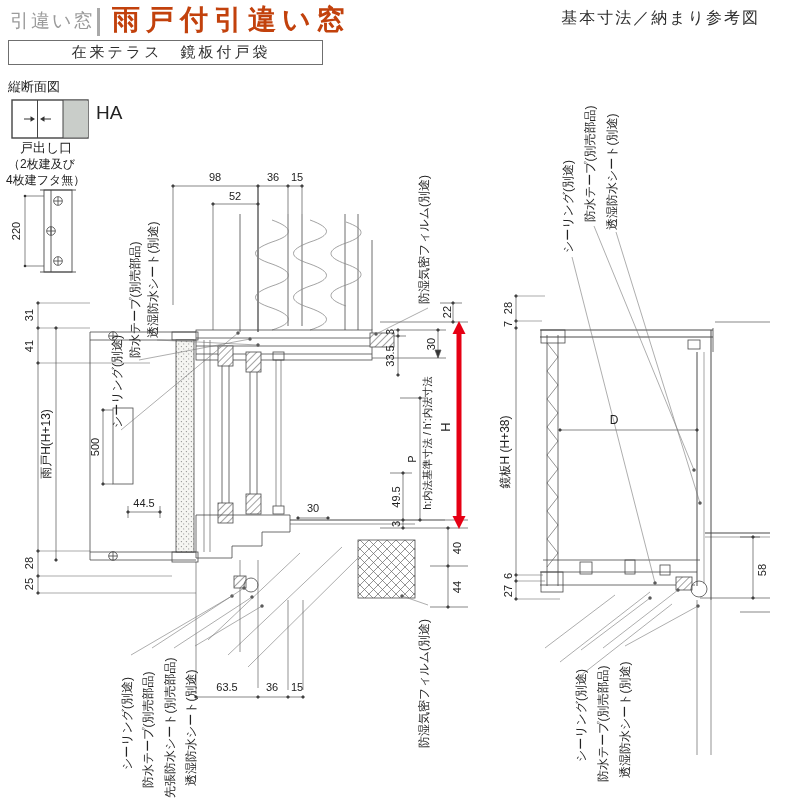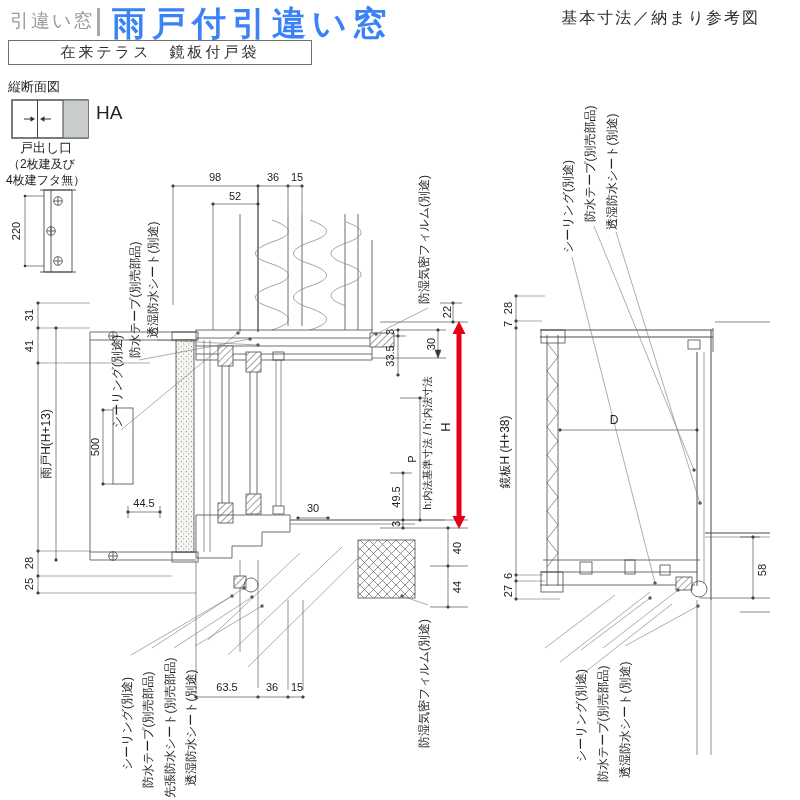--- a/index.html
+++ b/index.html
@@ -1,22 +1,22 @@
 <!DOCTYPE html>
 <html><head>
 <meta charset="utf-8">
 <style>
   html,body{margin:0;padding:0;background:#fff;}
   #stage{position:relative;width:770px;height:800px;background:#ffffff;overflow:hidden;
          font-family:"Liberation Sans","DejaVu Sans",sans-serif;color:#333;}
   .hdr-cat{position:absolute;left:10px;top:8px;font-size:19px;color:#9b9b9b;letter-spacing:2px;}
   .hdr-div{position:absolute;left:97px;top:8px;width:3px;height:28px;background:#a9a9a9;}
-  .hdr-title{position:absolute;left:112px;top:1px;font-size:34px;font-weight:bold;color:#3b82f6;letter-spacing:6px;}
+  .hdr-title{position:absolute;left:112px;top:1px;font-size:28px;font-weight:bold;color:#c2410c;letter-spacing:6px;}
   .hdr-box{position:absolute;left:8px;top:40px;width:302px;height:23px;border:1px solid #6f6f6f;
-           display:flex;align-items:center;justify-content:center;}
+           display:flex;align-items:center;justify-content:center;padding-left:11px;}
   .hdr-box span{font-size:15px;color:#2e2e2e;letter-spacing:3px;}
   .hdr-corner{position:absolute;right:10px;top:8px;font-size:16px;color:#2e2e2e;letter-spacing:2px;}
   svg{position:absolute;left:0;top:0;}
   text{font-family:"Liberation Sans","DejaVu Sans",sans-serif;fill:#222;stroke:none;}
   .s10{font-size:10.5px;}.s11{font-size:11px;}.s12{font-size:12px;}.s13{font-size:13px;}.s19{font-size:19px;}
 </style>
 </head>
 <body>
 
 <div id="stage">

